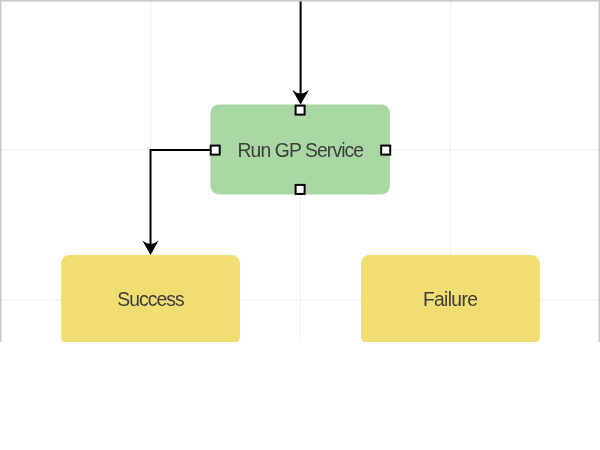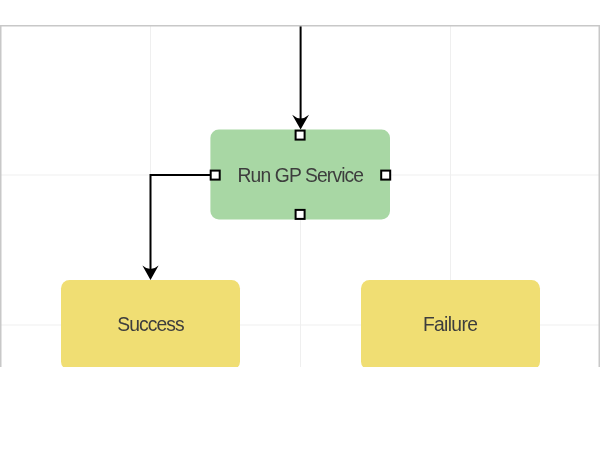--- a/index.html
+++ b/index.html
@@ -1,16 +1,16 @@
 <!DOCTYPE html>
 <html><head>
 <meta charset="utf-8">
 <style>
   html,body{margin:0;padding:0;background:#ffffff;}
-  #canvas{width:600px;height:342px;position:relative;overflow:hidden;margin-top:25px;}
+  #canvas{width:600px;height:342px;position:relative;overflow:hidden;}
   svg{display:block;}
   text{font-family:"Liberation Sans",sans-serif;fill:#3d3d3d;}
 </style>
 </head>
 <body>
 <div id="canvas">
 <svg width="600" height="450" viewBox="0 0 600 450">
 
   <rect x="0" y="0" width="600" height="450" fill="#ffffff"></rect>
 

